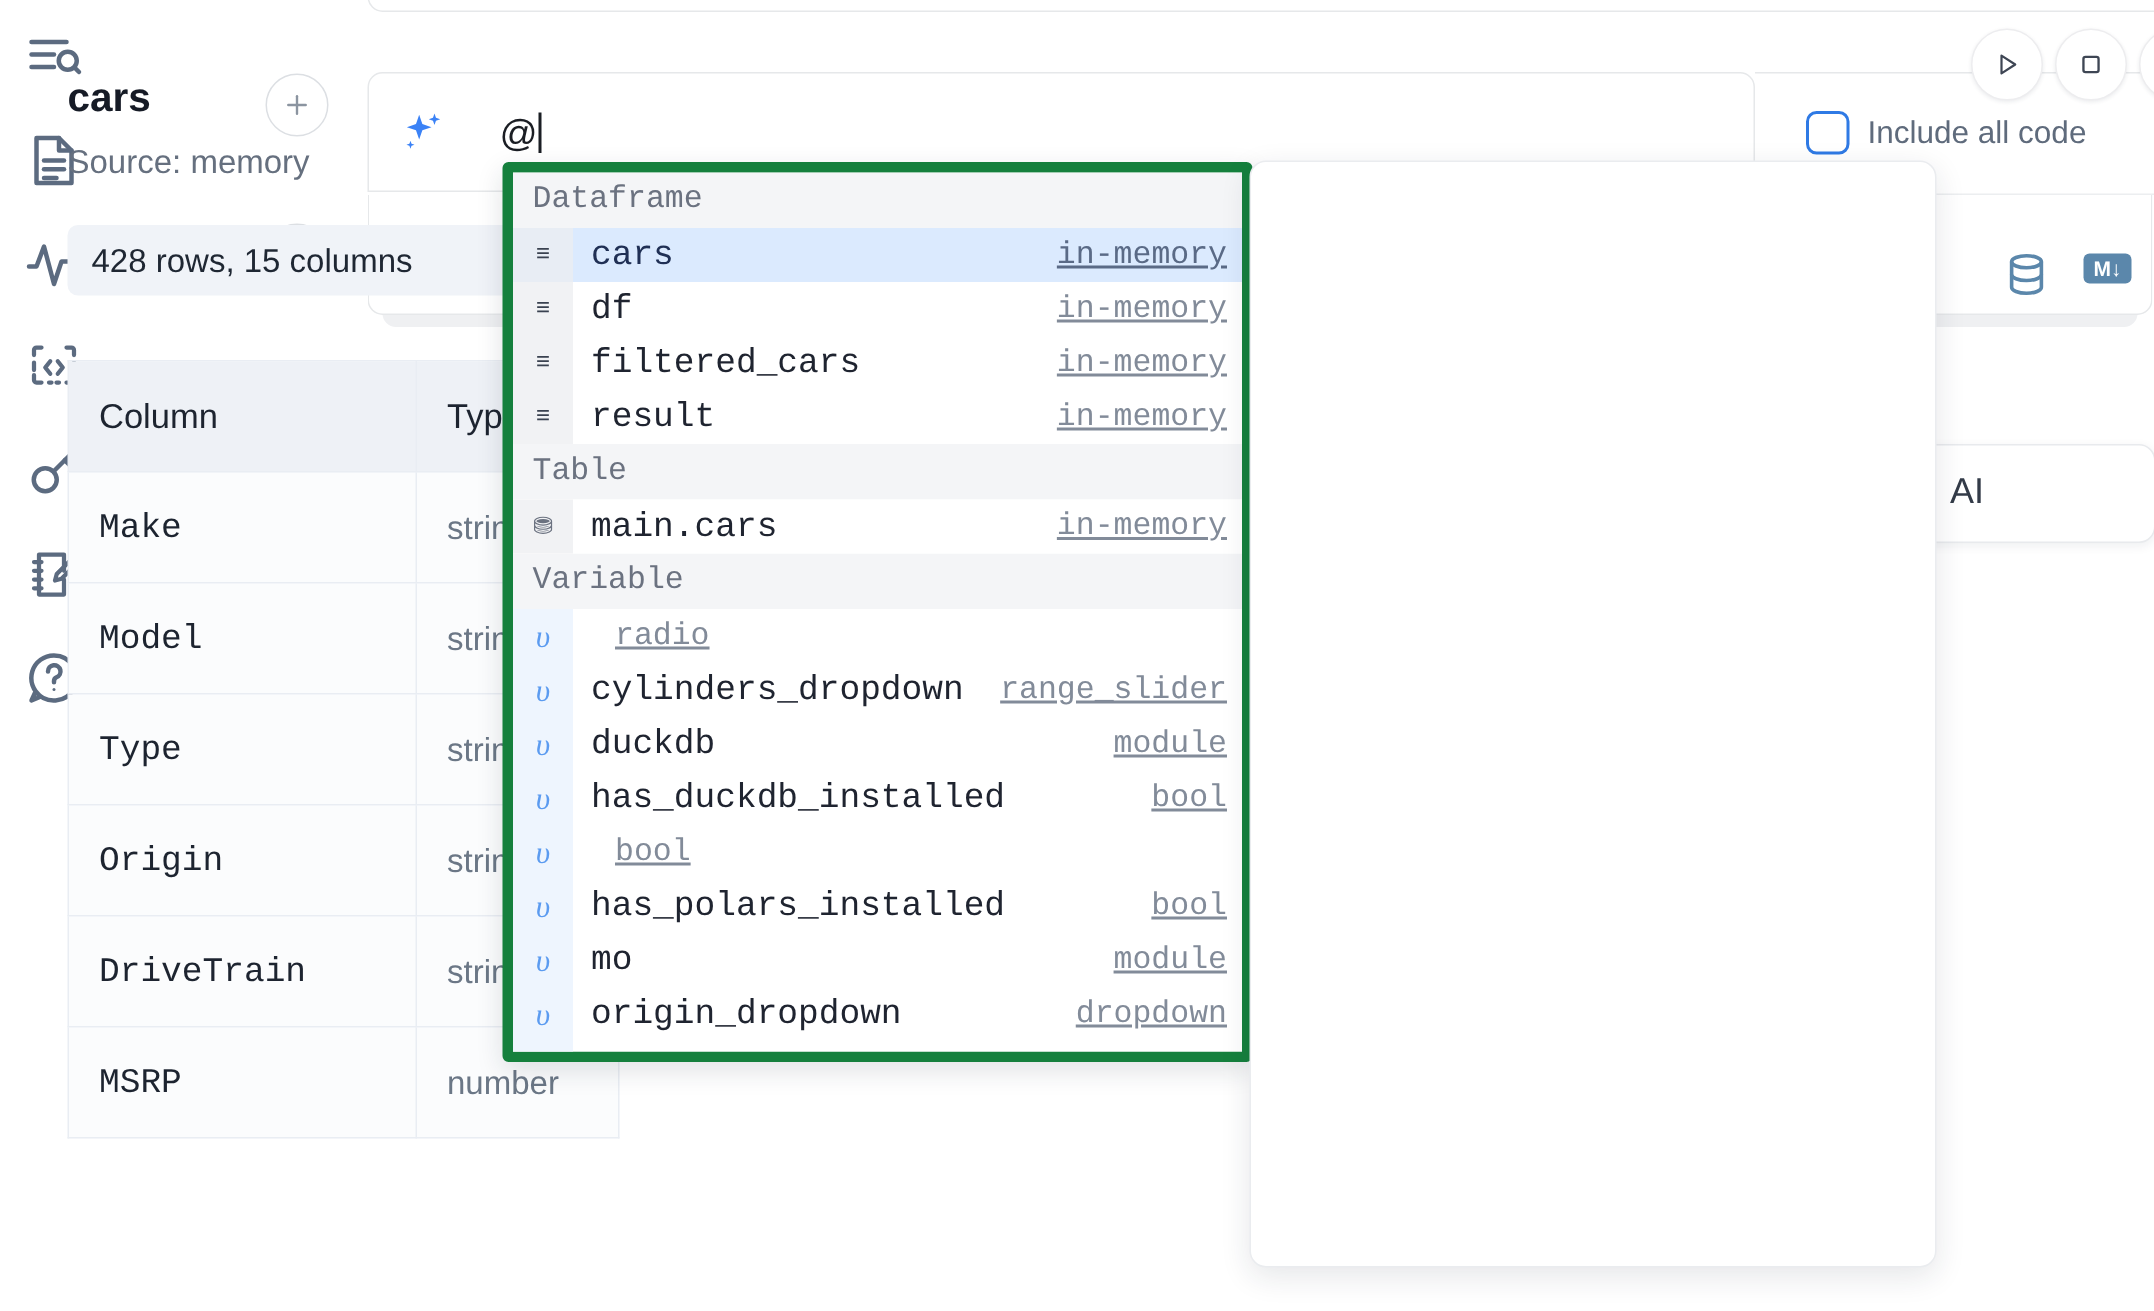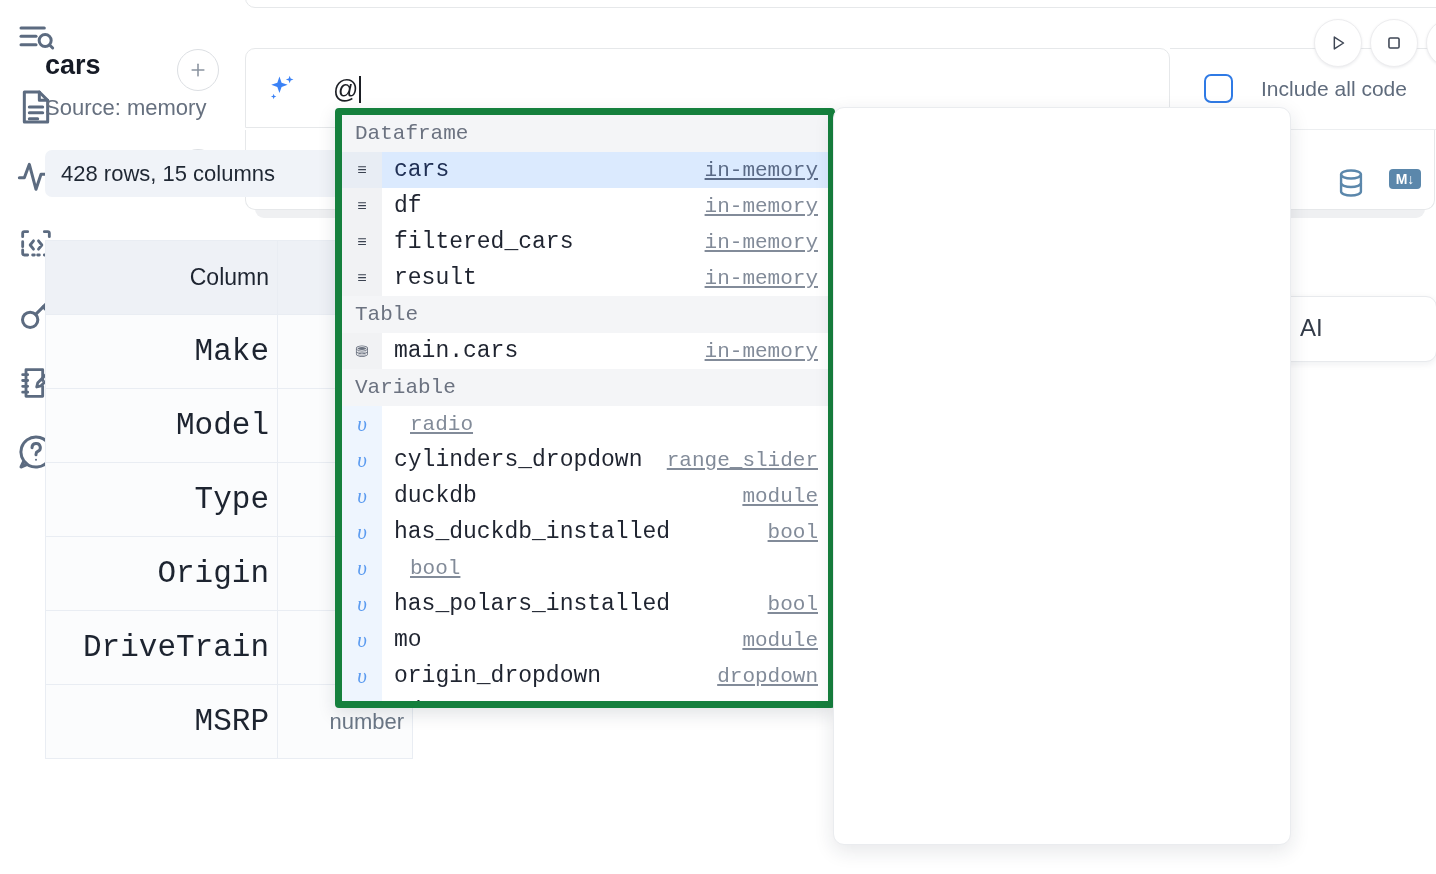--- a/index.html
+++ b/index.html
@@ -81,21 +81,21 @@
 
   .ai-right {
     position: absolute; left: 1170px; top: 48px;
     width: 266px; height: 82px;
     background: #ffffff;
     border-top: 1px solid #e6e8ea;
     border-bottom: 1px solid #eceef0;
   }
   .incl-wrap {
     position: absolute; left: 1204px; top: 74px;
-    display: flex; align-items: center; gap: 28px;
+    display: flex; align-items: center; gap: 12px;
     cursor: pointer;
   }
   .incl-box {
     width: 29px; height: 29px;
     border: 2px solid #2f7ae5;
     border-radius: 7px;
     background: #fff;
   }
   .incl-label {
     font-size: 21px; color: #5f6b7c;
@@ -251,32 +251,32 @@
     font-size: 22px; color: #1f2733;
   }
   .doc-table {
     position: absolute; left: 45px; top: 240px;
     width: 368px;
     border: 1px solid #e3e8ef;
     border-collapse: collapse;
   }
   .doc-table th, .doc-table td {
     border: 1px solid #e9edf3;
-    text-align: right;
-    padding: 0 8px;
+    text-align: left;
+    padding: 0 20px;
     height: 74px;
     vertical-align: middle;
   }
   .doc-table th {
     background: #eef1f6;
     font-size: 23px; font-weight: normal; color: #1d2430;
   }
   .doc-table td.col {
     font-family: "Liberation Mono", monospace;
-    font-size: 31px; color: #1d2430;
+    font-size: 23px; color: #1d2430;
     background: #fbfcfd;
     width: 232px;
   }
   .doc-table td.typ {
     font-size: 22px; color: #6b7786;
     background: #fbfcfd;
   }
 </style>
 </head>
 <body>

